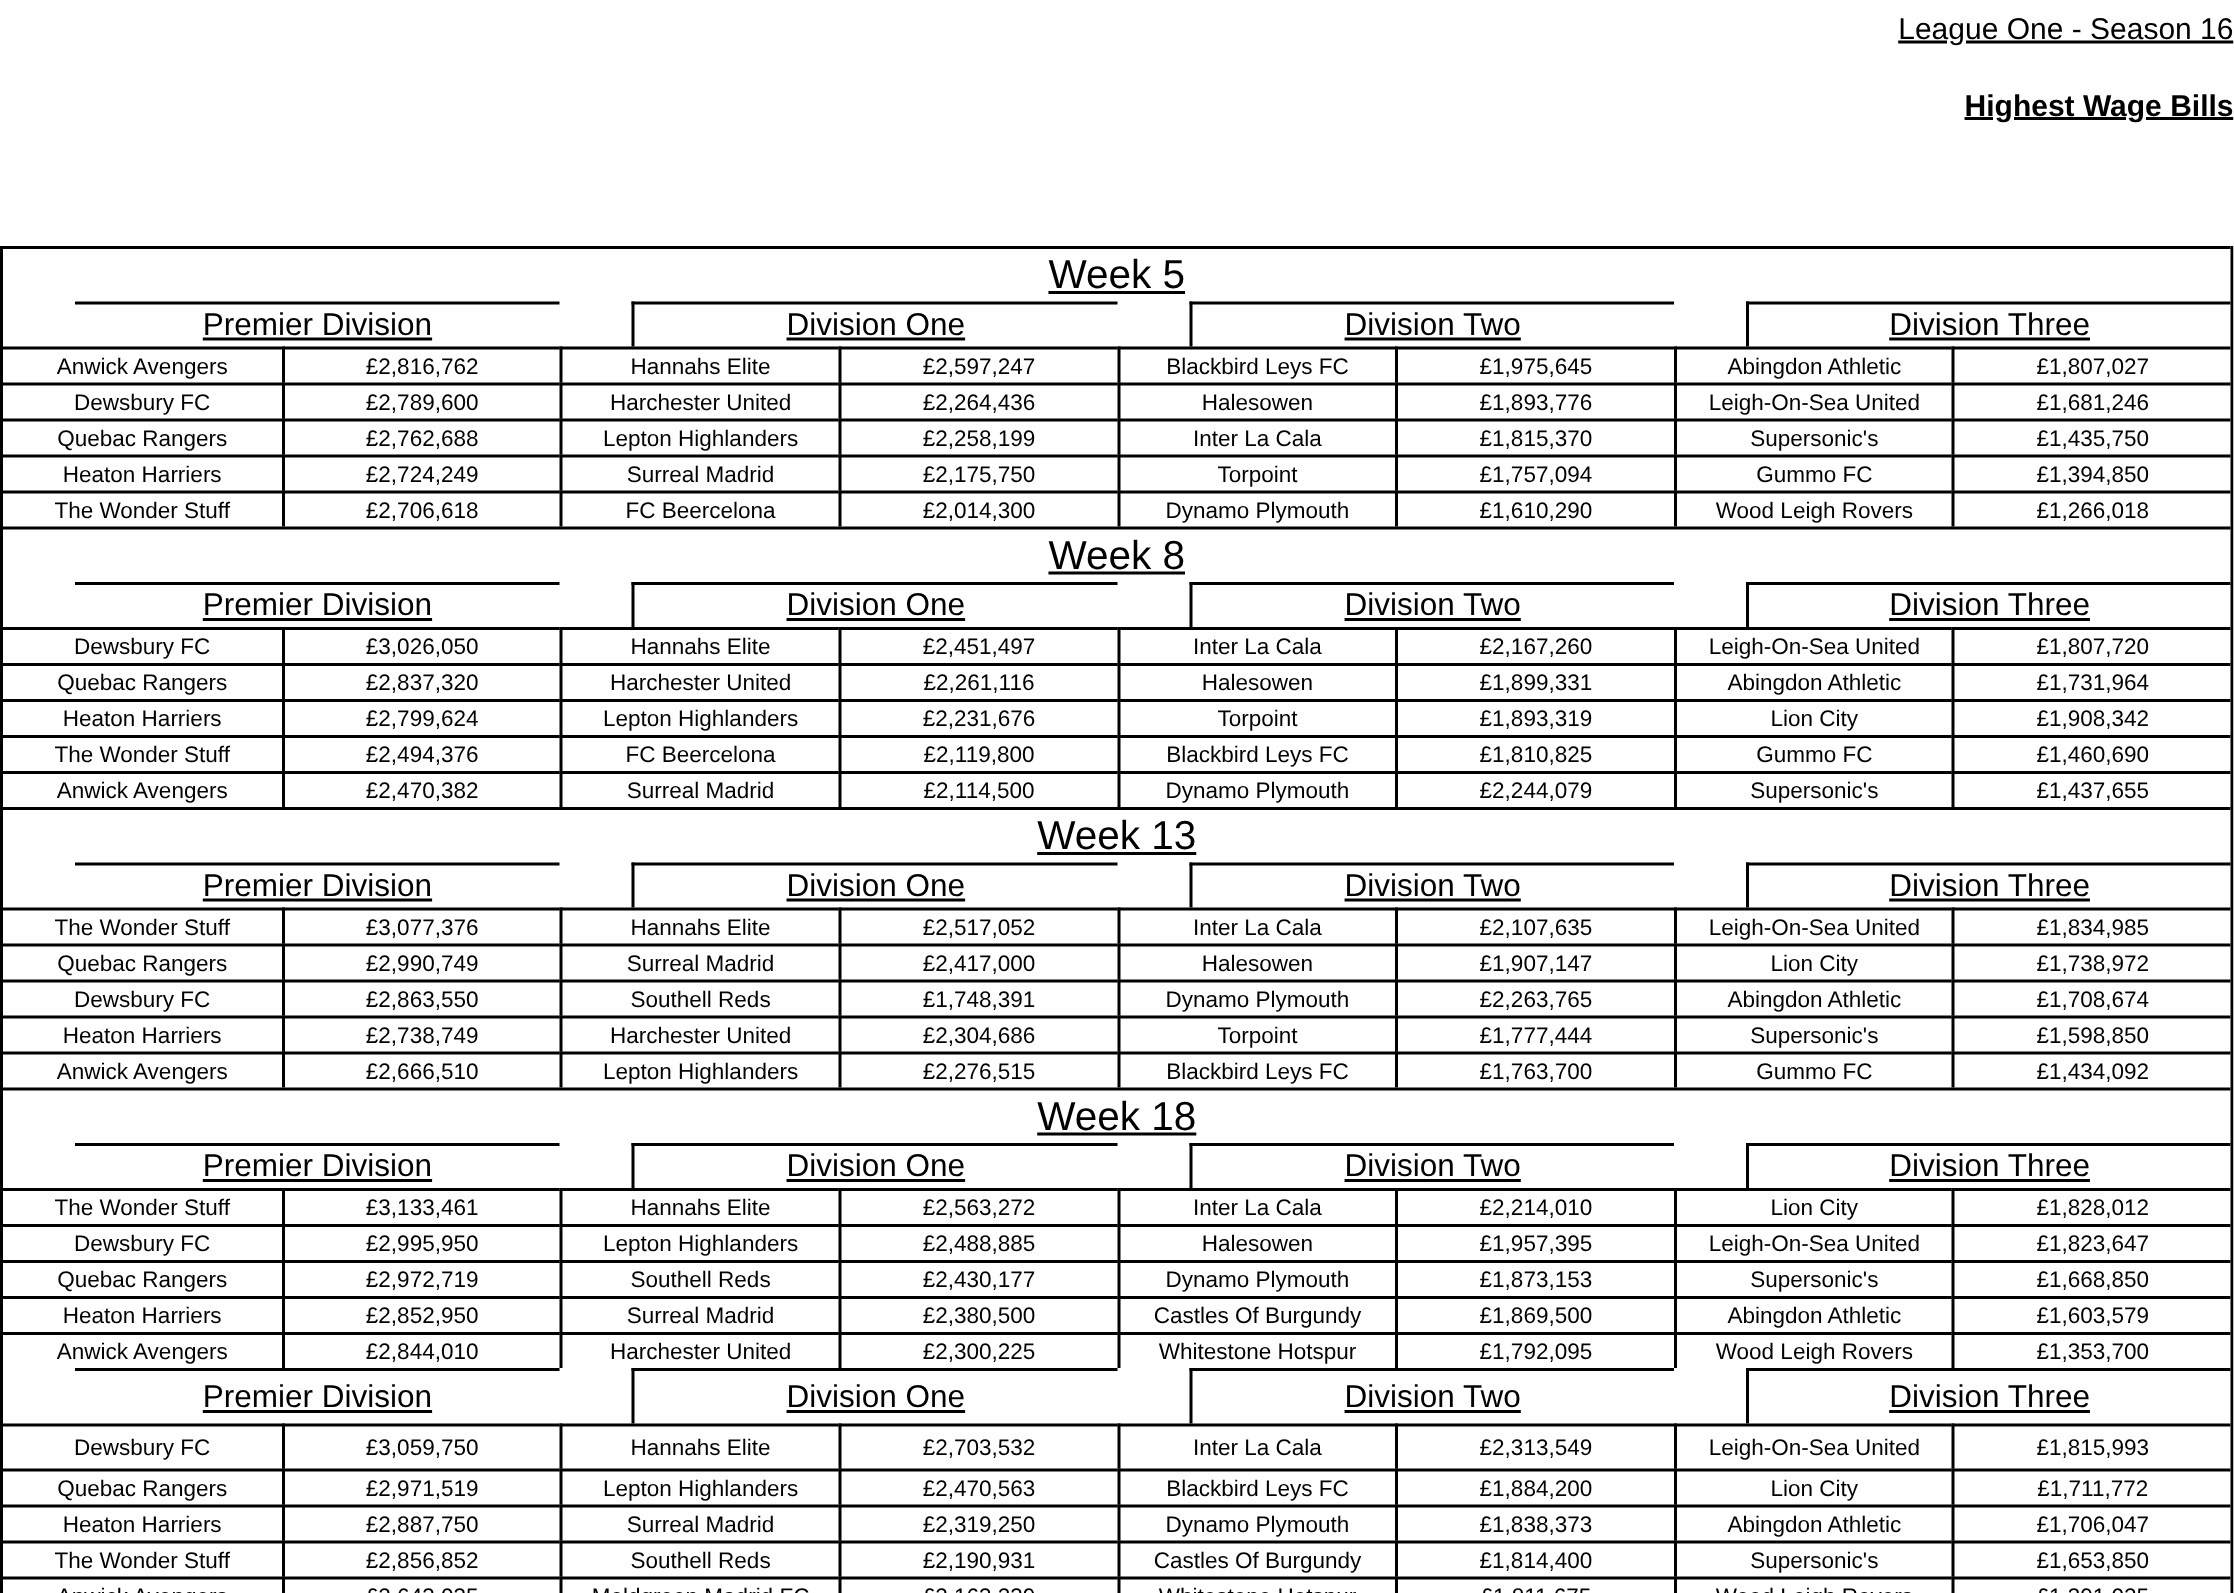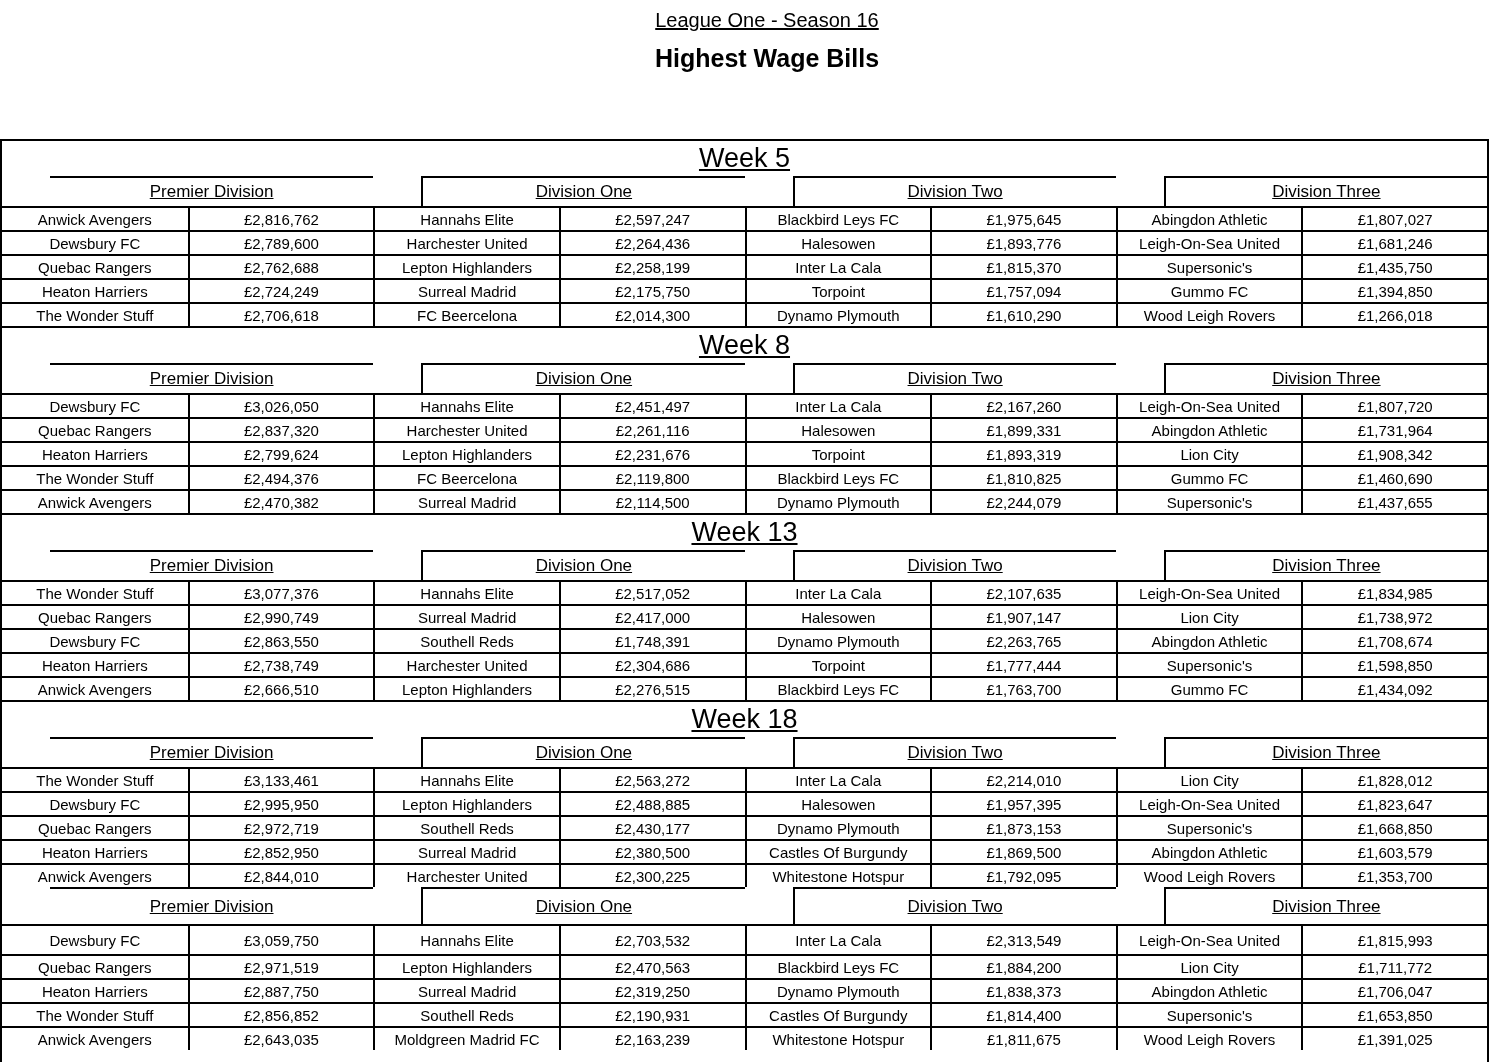--- a/index.html
+++ b/index.html
@@ -1,50 +1,50 @@
 <!DOCTYPE html>
 <html><head>
 <meta charset="utf-8">
 <style>
   * { margin:0; padding:0; box-sizing:border-box; }
   html,body { background:#fff; }
   body {
     width:1489px; height:1062px; overflow:hidden;
     font-family:"Liberation Sans", sans-serif; color:#000;
   }
-  .doc-header { height:139px; text-align:center;padding-left:45px; }
+  .doc-header { height:164px; text-align:right;padding-left:45px; }
   .doc-title {
     display:inline-block; margin-top:9px; font-size:20px;
     text-decoration:underline; font-weight:400;
   }
   .doc-header .line { display:block; }
   .doc-subtitle {
-    display:inline-block; margin-top:12px; font-size:25px;
-    font-weight:700; 
+    display:inline-block; margin-top:28px; font-size:20px;
+    font-weight:700; text-decoration:underline;
   }
   .table-wrap {
     width:1489px; border-left:2px solid #000; border-right:2px solid #000;
     border-bottom:2px solid #000;
   }
   .week {
     display:grid;
     grid-template-columns:repeat(8, 1fr);
     grid-template-rows:37px 30px repeat(5, 24px);
   }
   .week > div { border-top:2px solid #000; }
   .week-title {
     grid-column:1 / -1;
     display:flex; align-items:center; justify-content:center;
     font-size:27px;
   }
   .week-title span, .div-header span { text-decoration:underline; }
   .div-header {
     grid-column:span 2;
     display:flex; align-items:center; justify-content:center;
-    font-size:17px; border-left:2px solid #000;margin-left:48px;
+    font-size:21px; border-left:2px solid #000;margin-left:48px;
   }
   .cell {
     display:flex; align-items:center; justify-content:center;
     font-size:15px; border-left:2px solid #000; overflow:hidden; white-space:nowrap;
   }
   .no-left { border-left:none; }
 </style>
 </head>
 <body>
 

